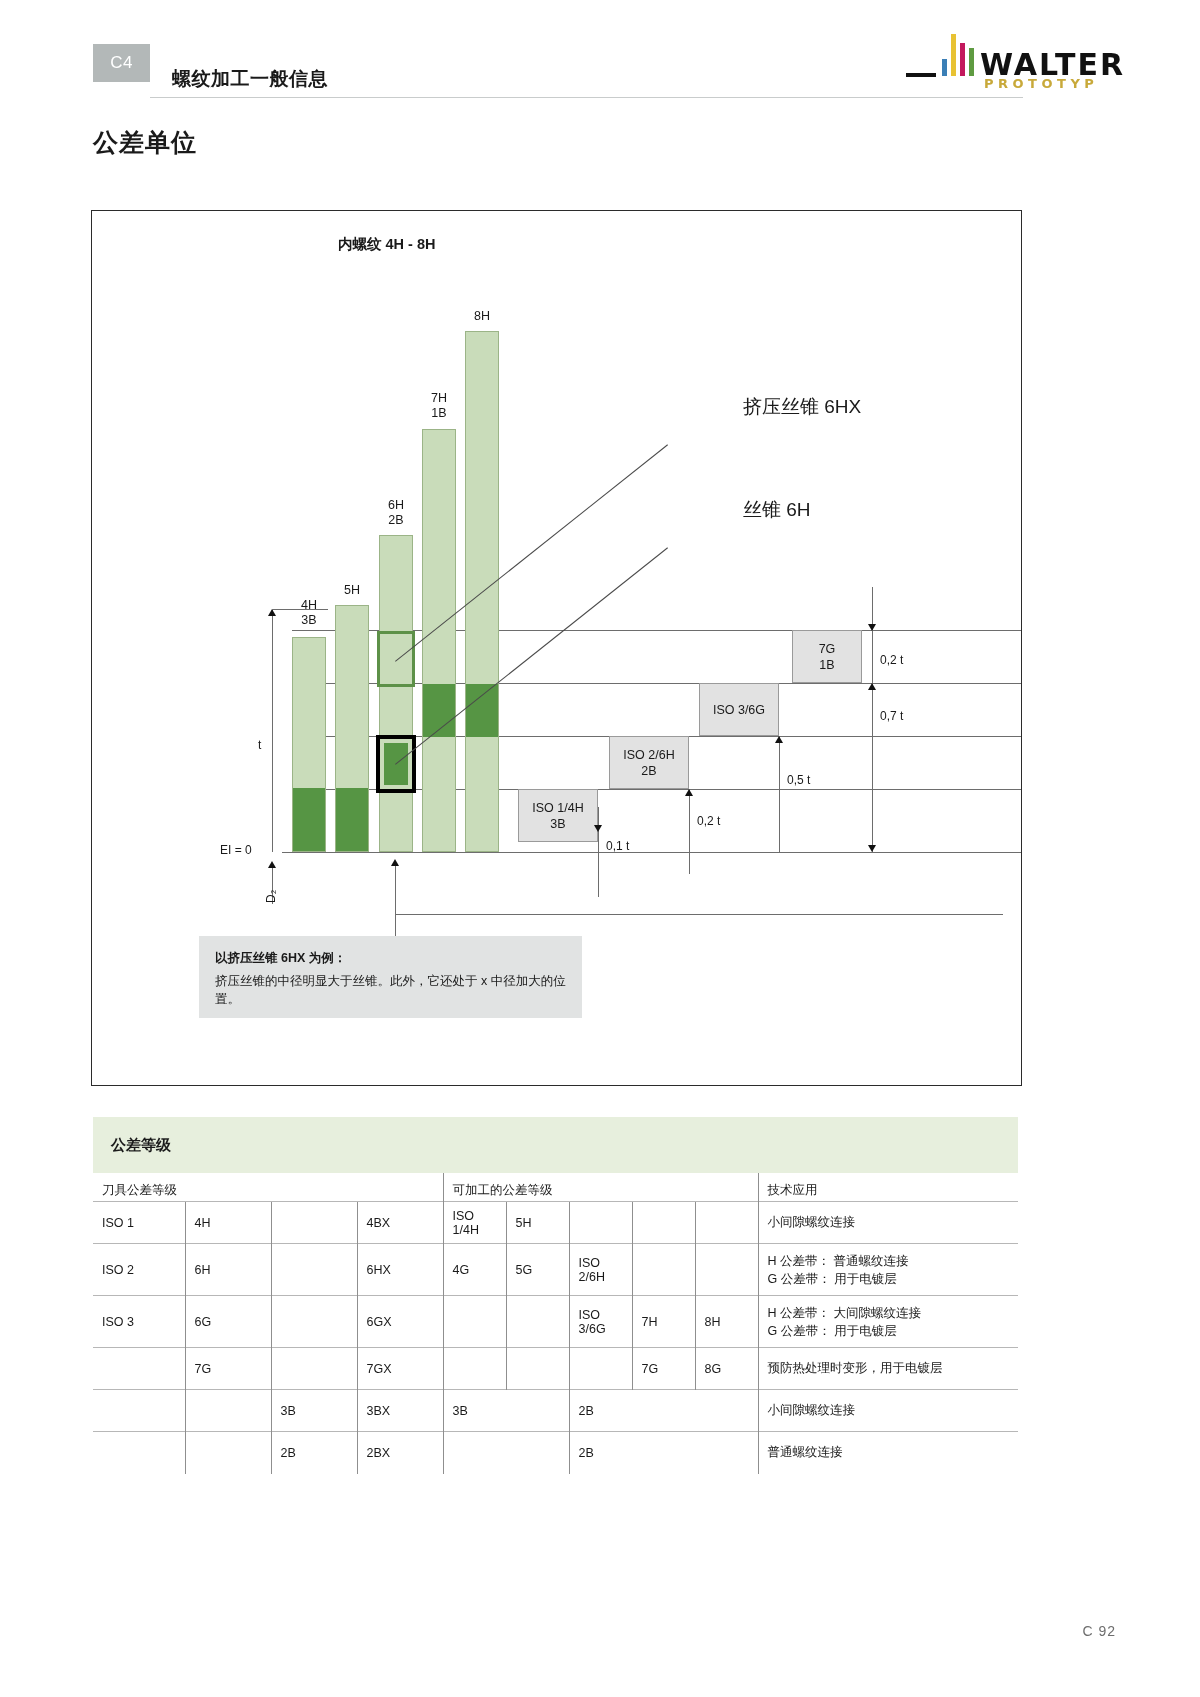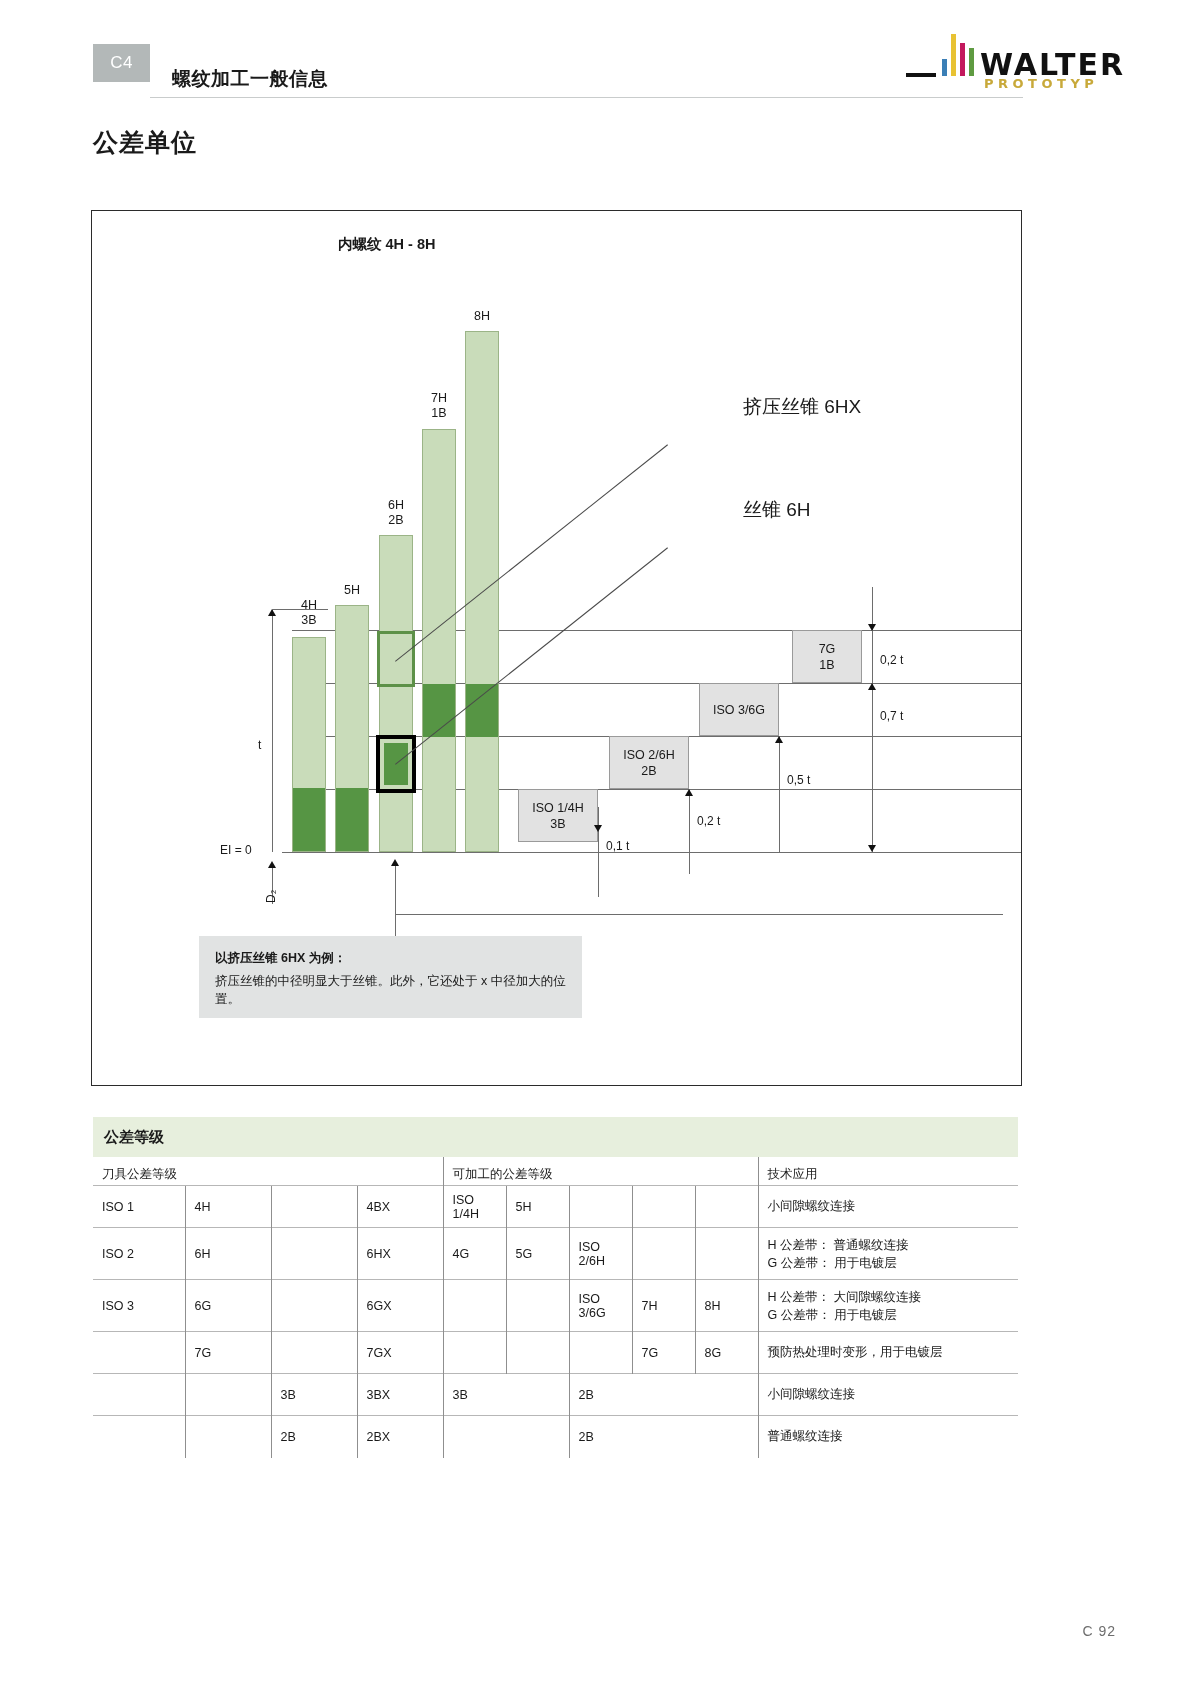--- a/index.html
+++ b/index.html
@@ -120,22 +120,22 @@
   .note-box {
     position: absolute; left: 107px; top: 725px; width: 383px; height: 82px;
     background: #e1e3e3; padding: 14px 16px;
   }
   .note-title { font-size: 12.5px; font-weight: 700; margin-bottom: 5px; }
   .note-body { font-size: 12.5px; line-height: 18px; }
 
   
   .table-wrap { position: absolute; left: 93px; top: 1117px; width: 925px; }
   .tbl-caption {
-    background: #e7efdd; height: 40px; display: flex; align-items: center;
-    padding-left: 11px; font-size: 15px; font-weight: 700;
+    background: #e7efdd; height: 56px; display: flex; align-items: center;
+    padding-left: 18px; font-size: 15px; font-weight: 700;
   }
   table.tol { width: 100%; border-collapse: collapse; font-size: 12.5px; }
   table.tol td, table.tol th {
     border-left: 1px solid #8f8f8f;
     padding: 6px 9px; vertical-align: middle; text-align: left;
     font-weight: normal;
   }
   table.tol tr.hdr-group td { border-bottom: none; padding-top: 9px; padding-bottom: 2px; }
   table.tol tr.hdr-sub td { border-bottom: 2px solid #333; padding-top: 2px; padding-bottom: 9px; }
   table.tol tbody tr td { border-top: 1px solid #b7b7b7; height: 42px; }

